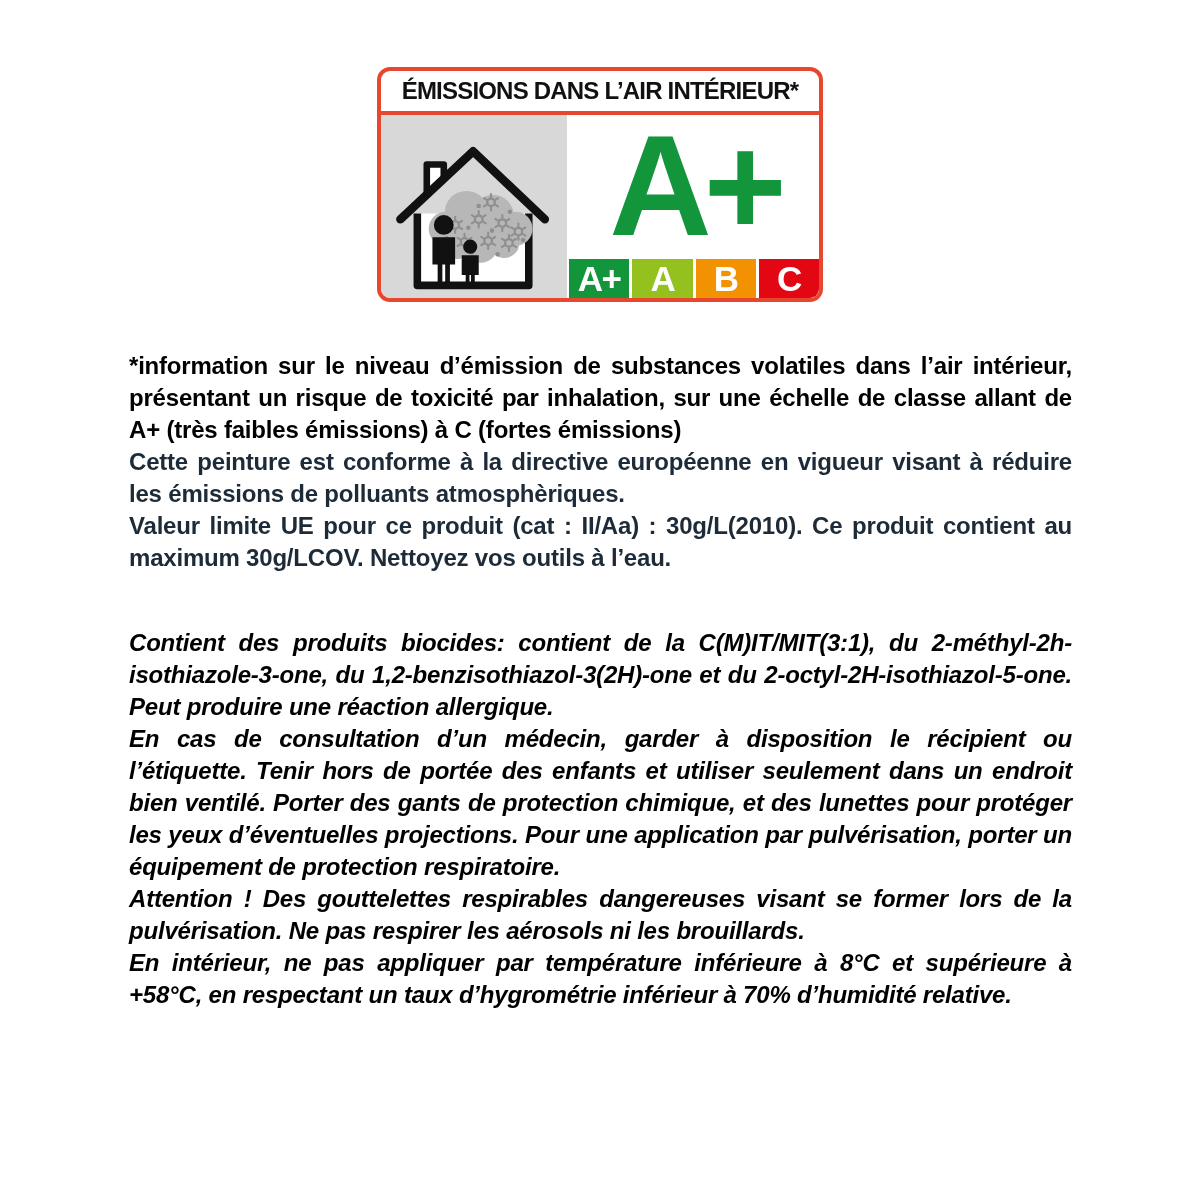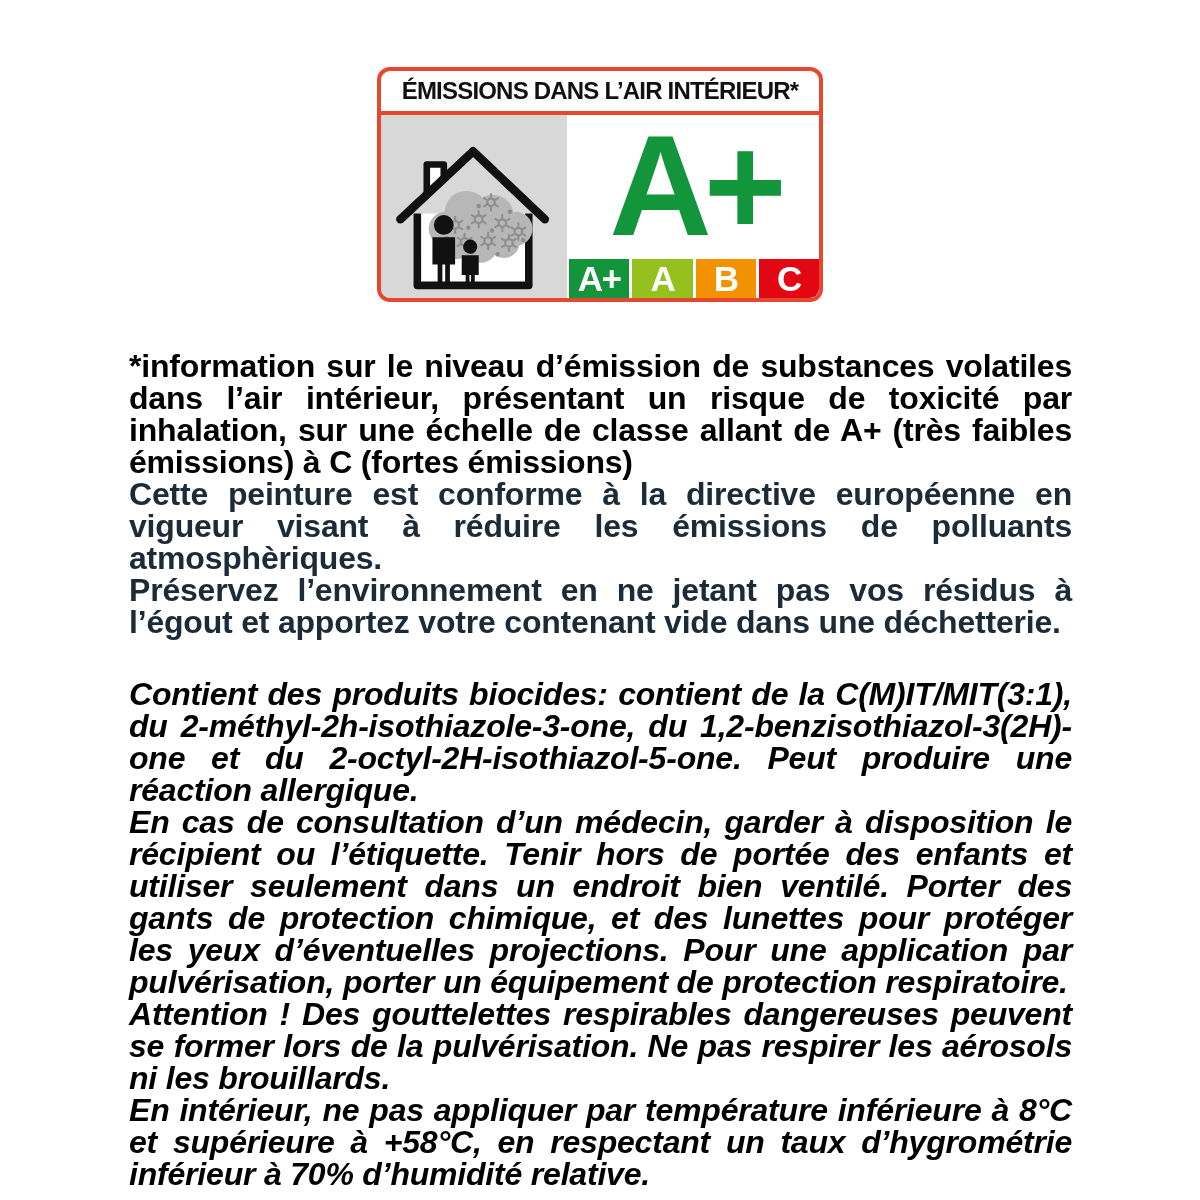--- a/index.html
+++ b/index.html
@@ -33,26 +33,26 @@
   }
   .scale-row{display:flex;gap:3px;height:57px;background:#ffffff;}
   .scale-cell{
     flex:1;display:flex;align-items:center;justify-content:center;
     color:#ffffff;font-weight:700;font-size:35px;letter-spacing:-1.5px;
   }
 
   
   .copy{
     position:absolute;left:129px;top:350px;width:943px;
-    font-size:32px;line-height:32px;letter-spacing:-0.2px;
+    font-size:24px;line-height:32px;letter-spacing:-0.2px;
     text-align:justify;color:#000000;
   }
   .copy p{margin:0;}
   .footnote{font-weight:700;margin-bottom:34px;}
-  .regulatory{color:#1d2b38;font-weight:700;margin-bottom:40px;}
+  .regulatory{color:#1d2b38;font-weight:700;margin-bottom:53px;}
   .warnings{font-style:italic;font-weight:700;color:#000000;}
 </style>
 </head>
 <body>
 
 <div class="canvas">
 
   <div class="eco-label">
     <div class="label-title">ÉMISSIONS DANS L’AIR INTÉRIEUR*</div>
     <div class="label-body">
@@ -139,24 +139,24 @@
       </div>
 
     </div>
   </div>
 
   <div class="copy">
     <p class="footnote">*information sur le niveau d’émission de substances volatiles dans l’air intérieur, présentant un risque de toxicité par inhalation, sur une échelle de classe allant de A+ (très faibles émissions) à C (fortes émissions)</p>
 
     <div class="regulatory">
       <p>Cette peinture est conforme à la directive européenne en vigueur visant à réduire les émissions de polluants atmosphèriques.</p>
-      <p>Préservez l’environnement en ne jetant pas vos résidus à l’égout et apportez votre contenant vide dans une déchetterie.</p>
+      <p>Valeur limite UE pour ce produit (cat : II/Aa) : 30g/L(2010). Ce produit contient au maximum 30g/LCOV. Nettoyez vos outils à l’eau.</p>
     </div>
 
     <div class="warnings">
       <p>Contient des produits biocides: contient de la C(M)IT/MIT(3:1), du 2-méthyl-2h-isothiazole-3-one, du 1,2-benzisothiazol-3(2H)-one et du 2-octyl-2H-isothiazol-5-one. Peut produire une réaction allergique.</p>
       <p>En cas de consultation d’un médecin, garder à disposition le récipient ou l’étiquette. Tenir hors de portée des enfants et utiliser seulement dans un endroit bien ventilé. Porter des gants de protection chimique, et des lunettes pour protéger les yeux d’éventuelles projections. Pour une application par pulvérisation, porter un équipement de protection respiratoire.</p>
-      <p>Attention ! Des gouttelettes respirables dangereuses peuvent se former lors de la pulvérisation. Ne pas respirer les aérosols ni les brouillards.</p>
+      <p>Attention ! Des gouttelettes respirables dangereuses visant se former lors de la pulvérisation. Ne pas respirer les aérosols ni les brouillards.</p>
       <p>En intérieur, ne pas appliquer par température inférieure à 8°C et supérieure à +58°C, en respectant un taux d’hygrométrie inférieur à 70% d’humidité relative.</p>
     </div>
   </div>
 
 </div>
 
 </body></html>

